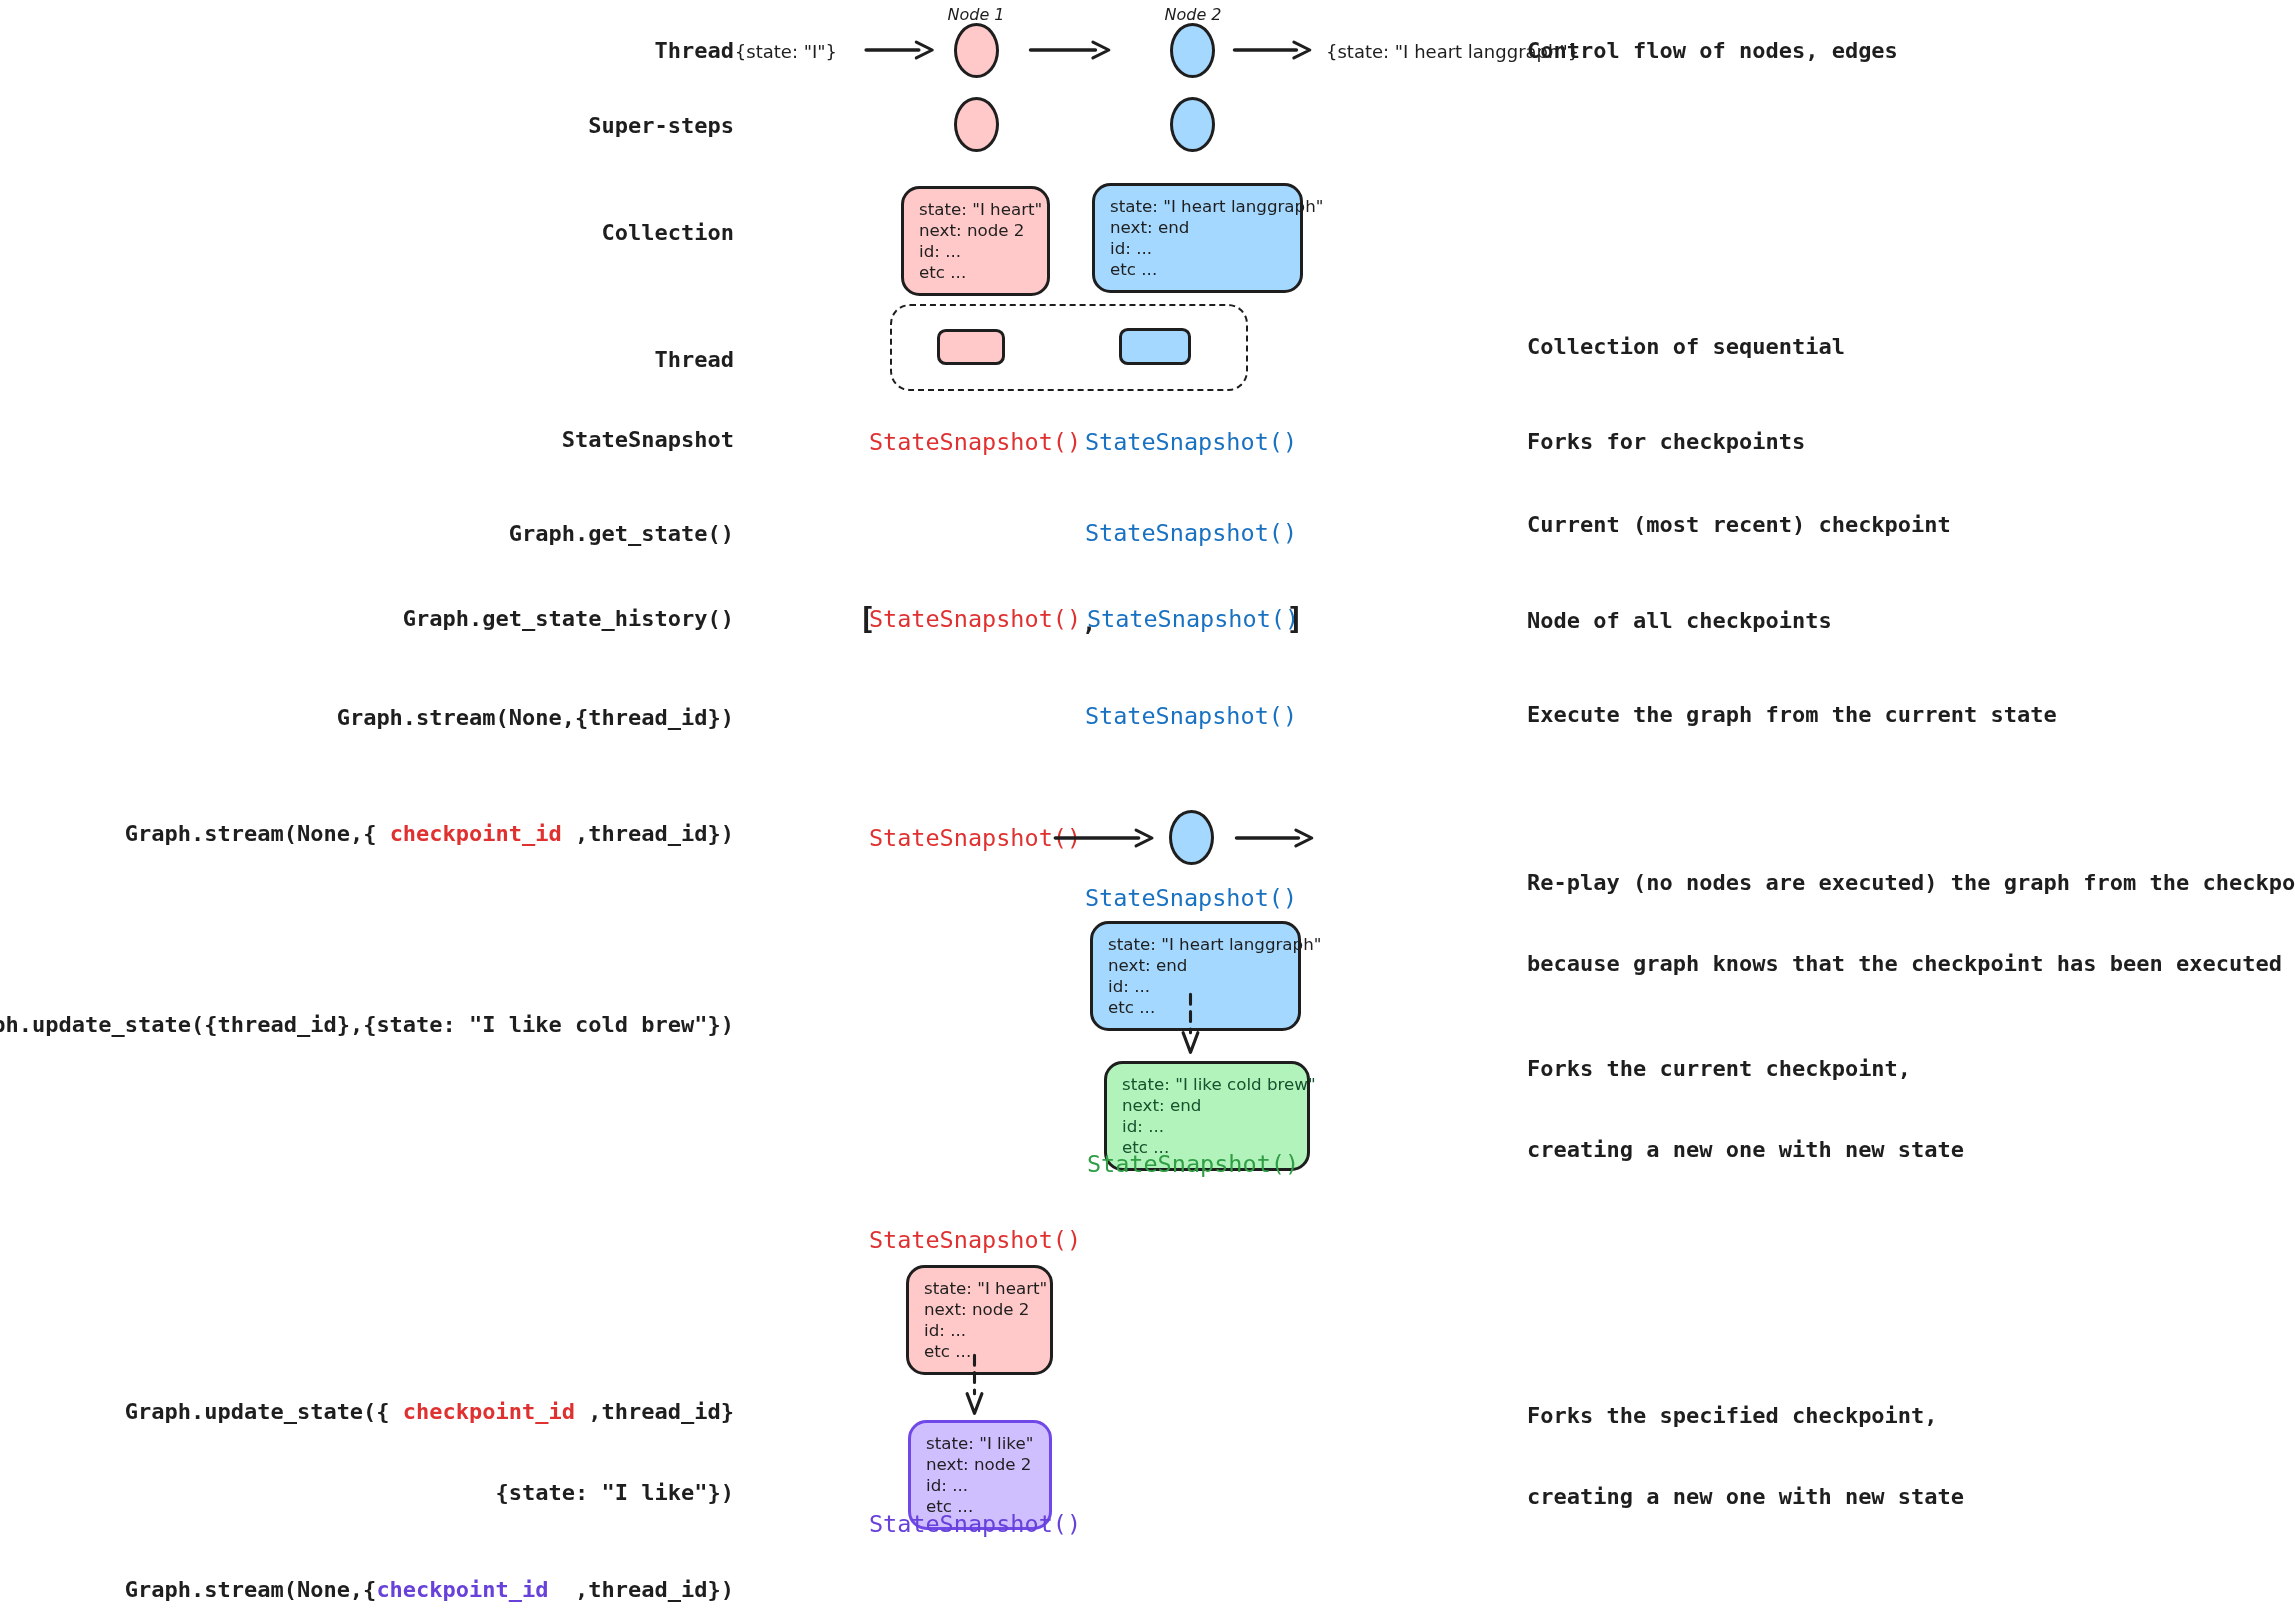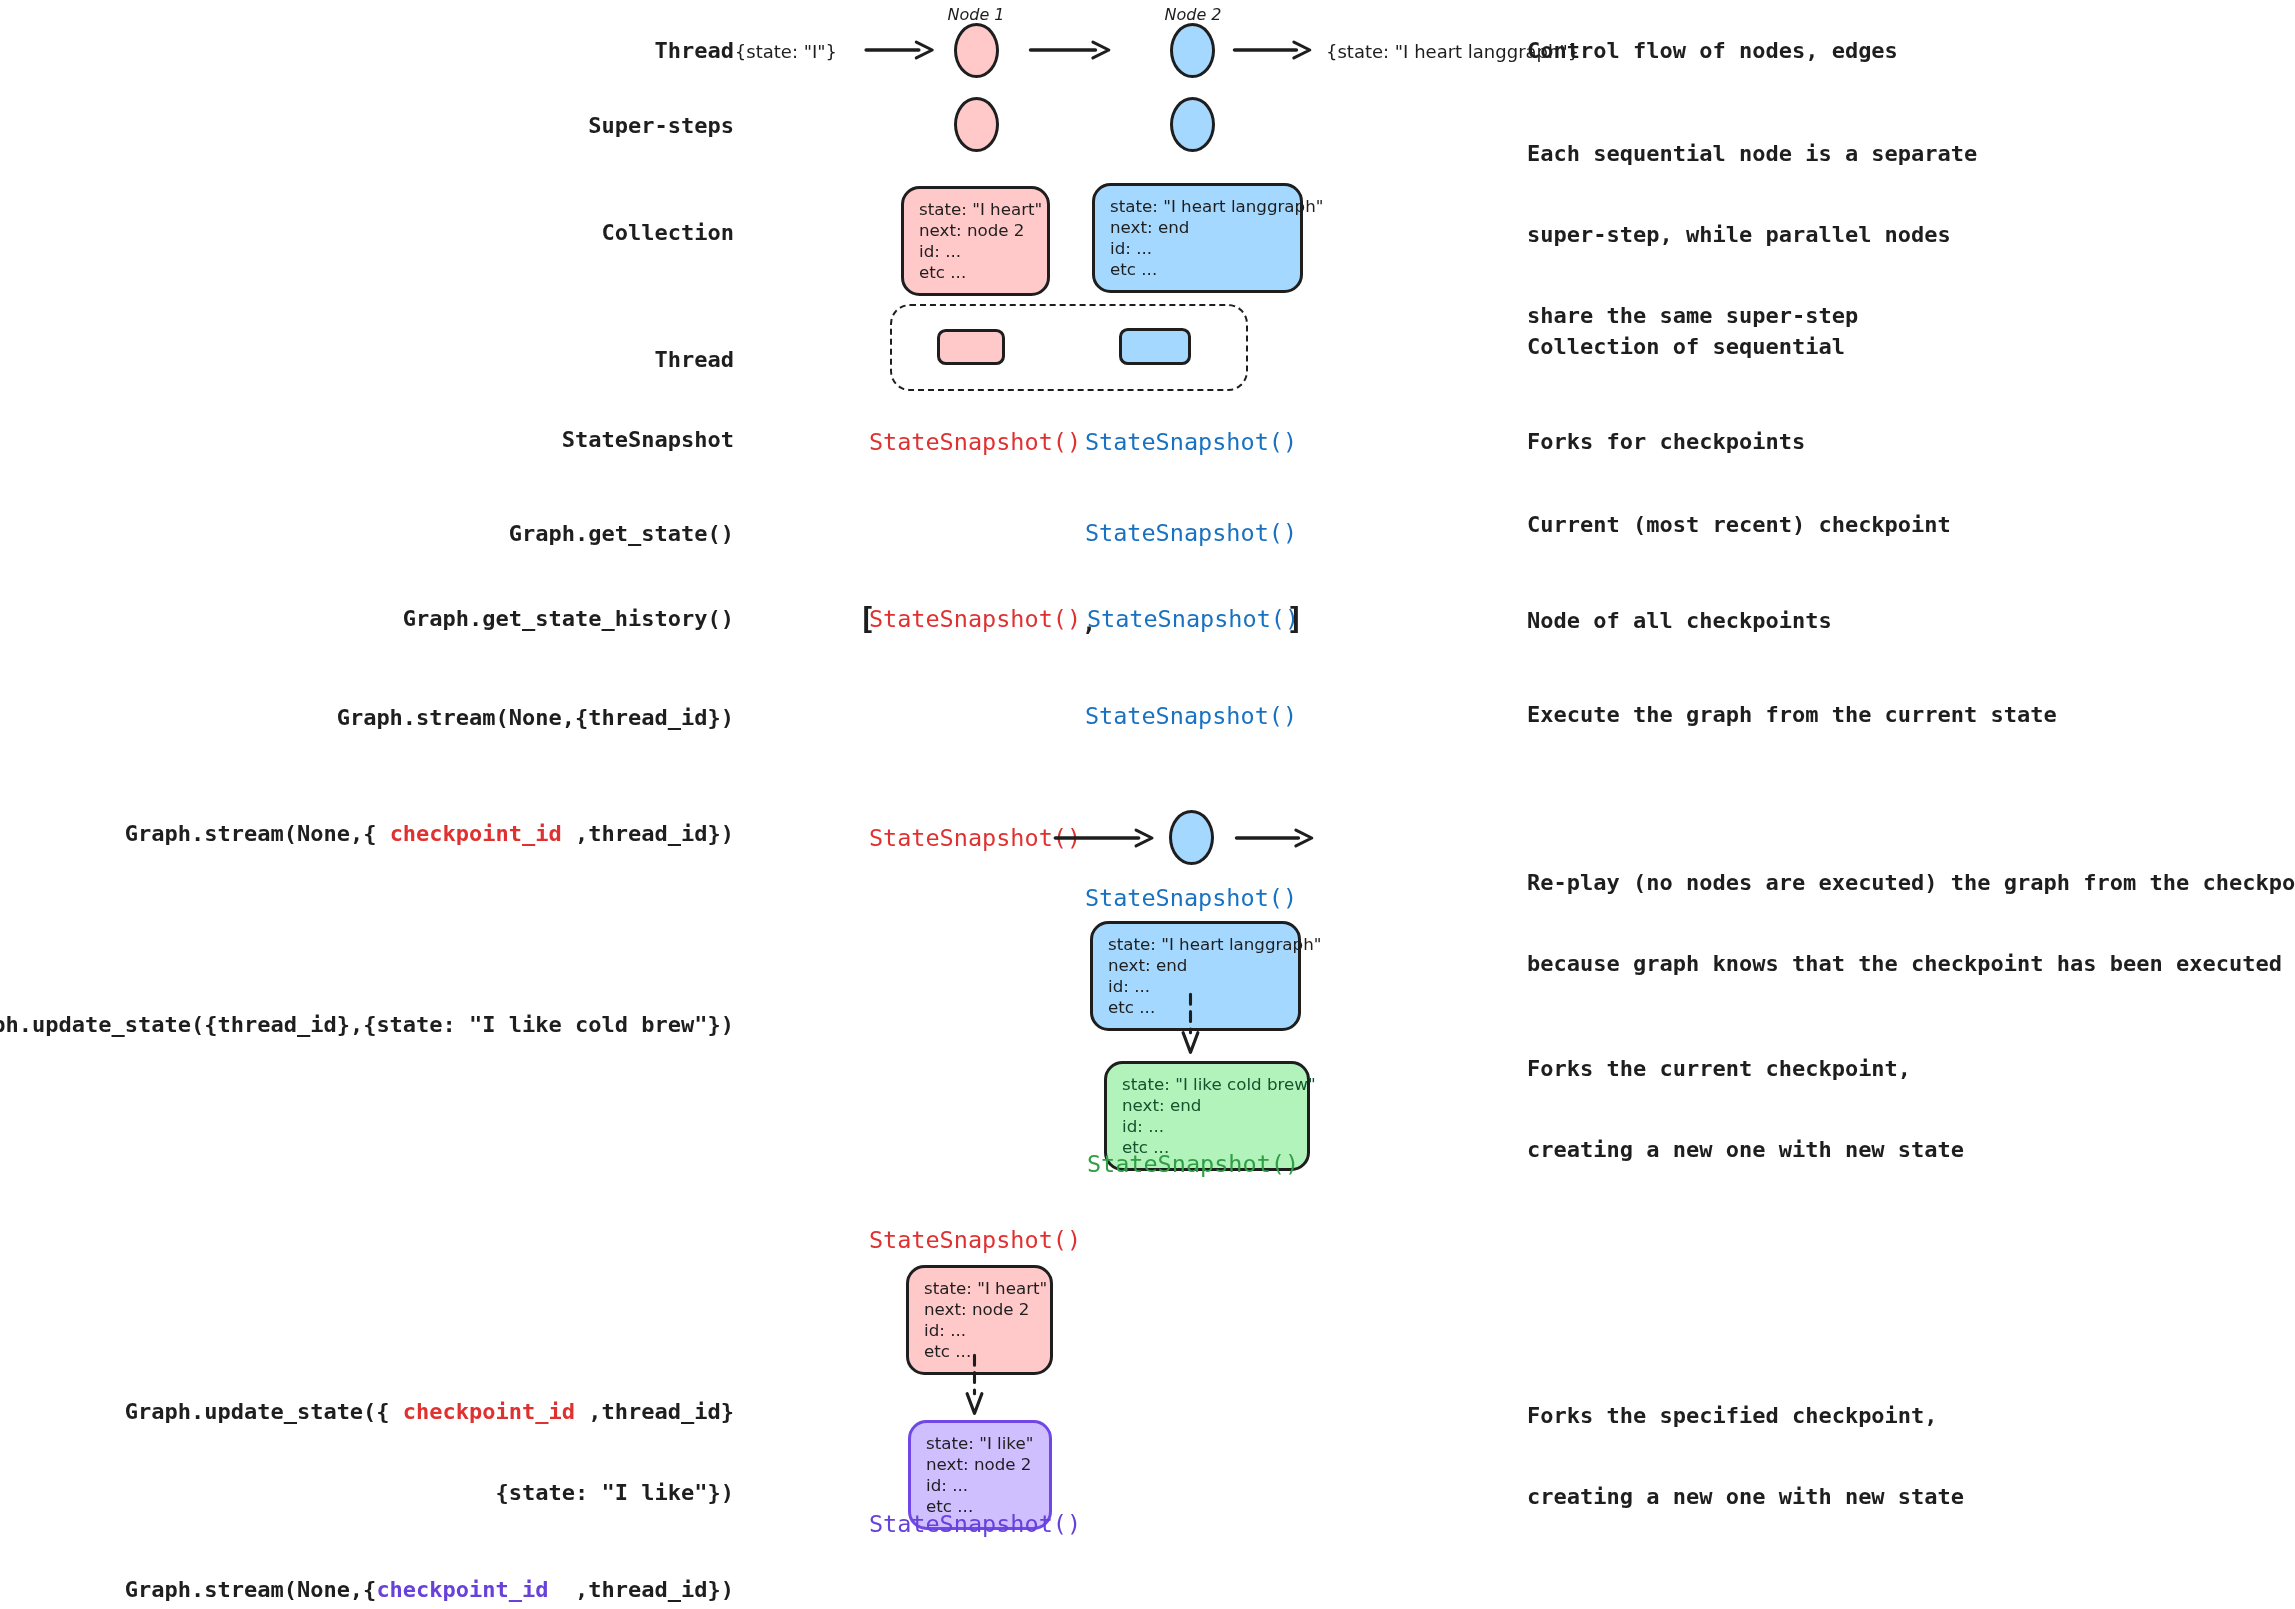--- a/index.html
+++ b/index.html
@@ -64,25 +64,20 @@
   <svg class="arrow" style="left:1232px;top:39px" width="81" height="22" viewBox="0 0 130 36">
     <path class="ln" d="M3 18 L104 18"></path>
       <path class="hd" d="M100 5 L126 18 L100 31"></path>
   </svg>
   <div class="annot hand" style="left:1326px;top:51px">{state: "I heart langgraph"}</div>
   <div class="desc" style="top:50px">Control flow of nodes, edges</div>
 
   <div class="rowlabel" style="top:125px">Super-steps</div>
   <div class="circle c-pink" style="left:954px;top:97px"></div>
   <div class="circle c-blue" style="left:1170px;top:97px"></div>
-  <div class="desc block" style="top:86px">
-    <div>Each sequential node is a separate</div>
-    <div>super-step, while parallel nodes</div>
-    <div>share the same super-step</div>
-  </div>
 
   <div class="rowlabel" style="top:232px">Collection</div>
   <div class="box b-pink hand" style="left:901px;top:186px;width:149px">
     <div class="ln">state: "I heart"</div>
     <div class="ln">next: node 2</div>
     <div class="ln">id: ...</div>
     <div class="ln">etc ...</div>
   </div>
   <div class="box b-blue hand" style="left:1092px;top:183px;width:211px">
     <div class="ln">state: "I heart langgraph"</div>

